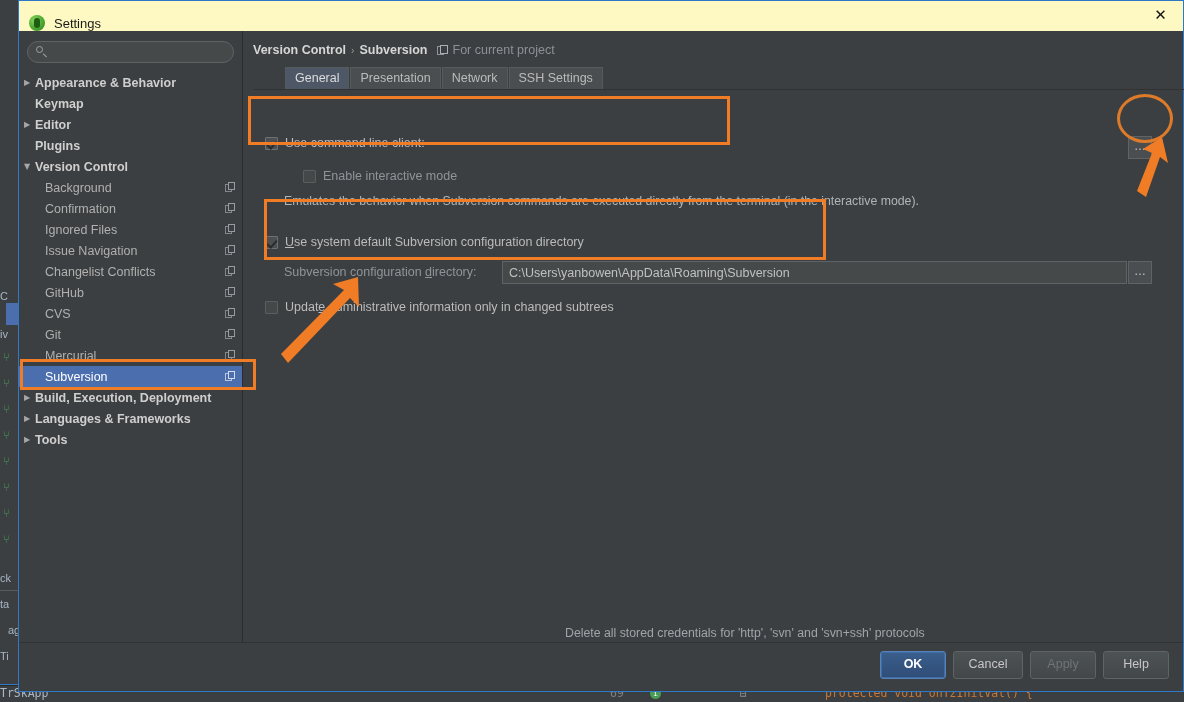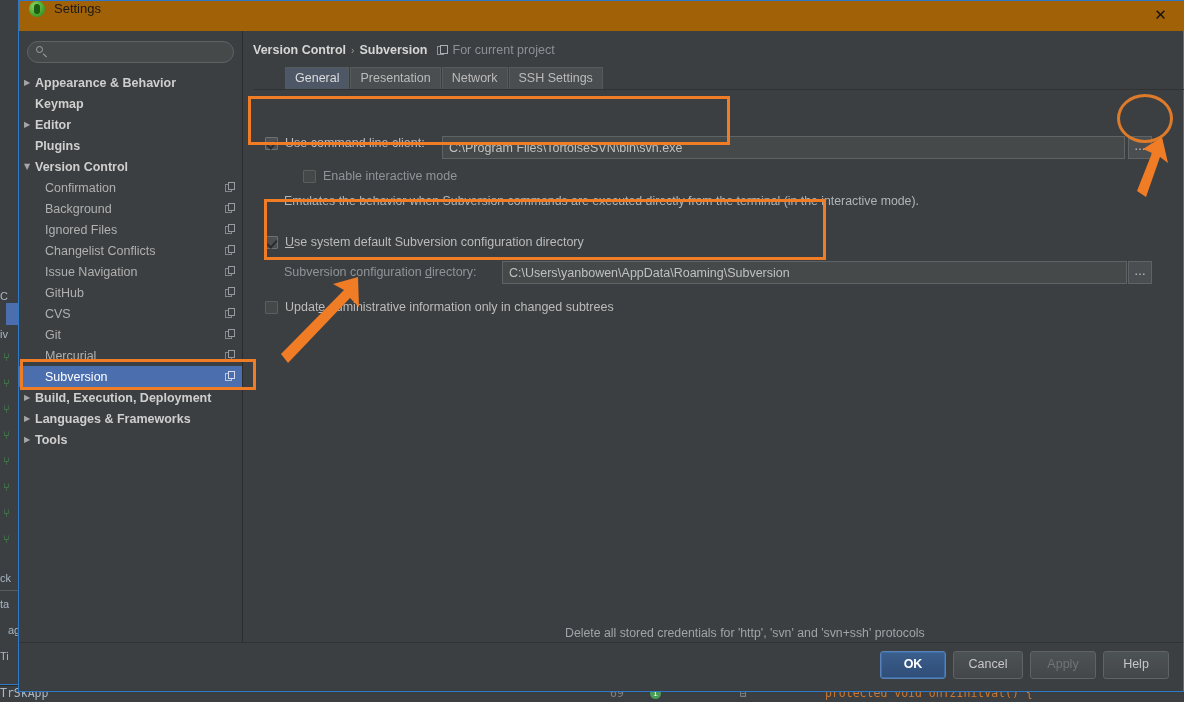--- a/index.html
+++ b/index.html
@@ -67,22 +67,22 @@
   #settings-dialog {
     position: absolute;
     left: 18px; top: 0px;
     width: 1166px; height: 692px;
     border: 1px solid #2d79c7;
     background: #3c3f41;
     box-sizing: border-box;
   }
   .titlebar {
     height: 30px;
-    background: #a16207;
-    display: flex; align-items: flex-start;
+    background: #fef9c3;
+    display: flex; align-items: flex-end;
     position: relative;
     border-bottom: 3px solid #f97316;
   }
   .titlebar .app-icon {
     width: 16px; height: 16px; margin-left: 10px; margin-right: 9px;
     border-radius: 8px;
     background: radial-gradient(circle at 35% 32%, #8bd45e 0%, #4aa832 55%, #2e7d1e 100%);
     position: relative;
   }
   .titlebar .app-icon::after {
@@ -404,41 +404,41 @@
           <span class="arrow"></span>
           <span class="tlabel">Plugins</span>
         </div>
 
         <div class="tree-row bold">
           <span class="arrow">▼</span>
           <span class="tlabel">Version Control</span>
         </div>
 
         <div class="tree-row child">
+          <span class="tlabel">Background</span>
+          <span class="copy-icon"></span>
+        </div>
+
+        <div class="tree-row child">
           <span class="tlabel">Confirmation</span>
           <span class="copy-icon"></span>
         </div>
 
         <div class="tree-row child">
-          <span class="tlabel">Background</span>
-          <span class="copy-icon"></span>
-        </div>
-
-        <div class="tree-row child">
           <span class="tlabel">Ignored Files</span>
           <span class="copy-icon"></span>
         </div>
 
         <div class="tree-row child">
+          <span class="tlabel">Issue Navigation</span>
+          <span class="copy-icon"></span>
+        </div>
+
+        <div class="tree-row child">
           <span class="tlabel">Changelist Conflicts</span>
-          <span class="copy-icon"></span>
-        </div>
-
-        <div class="tree-row child">
-          <span class="tlabel">Issue Navigation</span>
           <span class="copy-icon"></span>
         </div>
 
         <div class="tree-row child">
           <span class="tlabel">GitHub</span>
           <span class="copy-icon"></span>
         </div>
 
         <div class="tree-row child">
           <span class="tlabel">CVS</span>
@@ -494,21 +494,20 @@
         <div class="tab">Network</div>
         <div class="tab">SSH Settings</div>
       </div>
 
       <div class="content">
 
         <div class="row" style="left:22px; top:43px;">
           <span class="cb checked"></span>
           <span class="lbl">Use command line client:</span>
         </div>
-        <input class="textfield" style="position: absolute; left: 199px; top: 43px; width: 683px;" value="C:\Program Files\TortoiseSVN\bin\svn.exe">
         <div class="browse-btn" style="position:absolute; left:885px; top:43px;">…</div>
 
         <div class="row" style="left:52px; top:76px;padding-left:8px;">
           <span class="cb disabled"></span>
           <span class="lbl dim">Enable interactive mode</span>
         </div>
 
         <div class="desc" style="left:41px; top:100px;">Emulates the behavior when Subversion commands are executed directly from the terminal (in the interactive mode).</div>
 
         <div class="row" style="left:22px; top:142px;">

